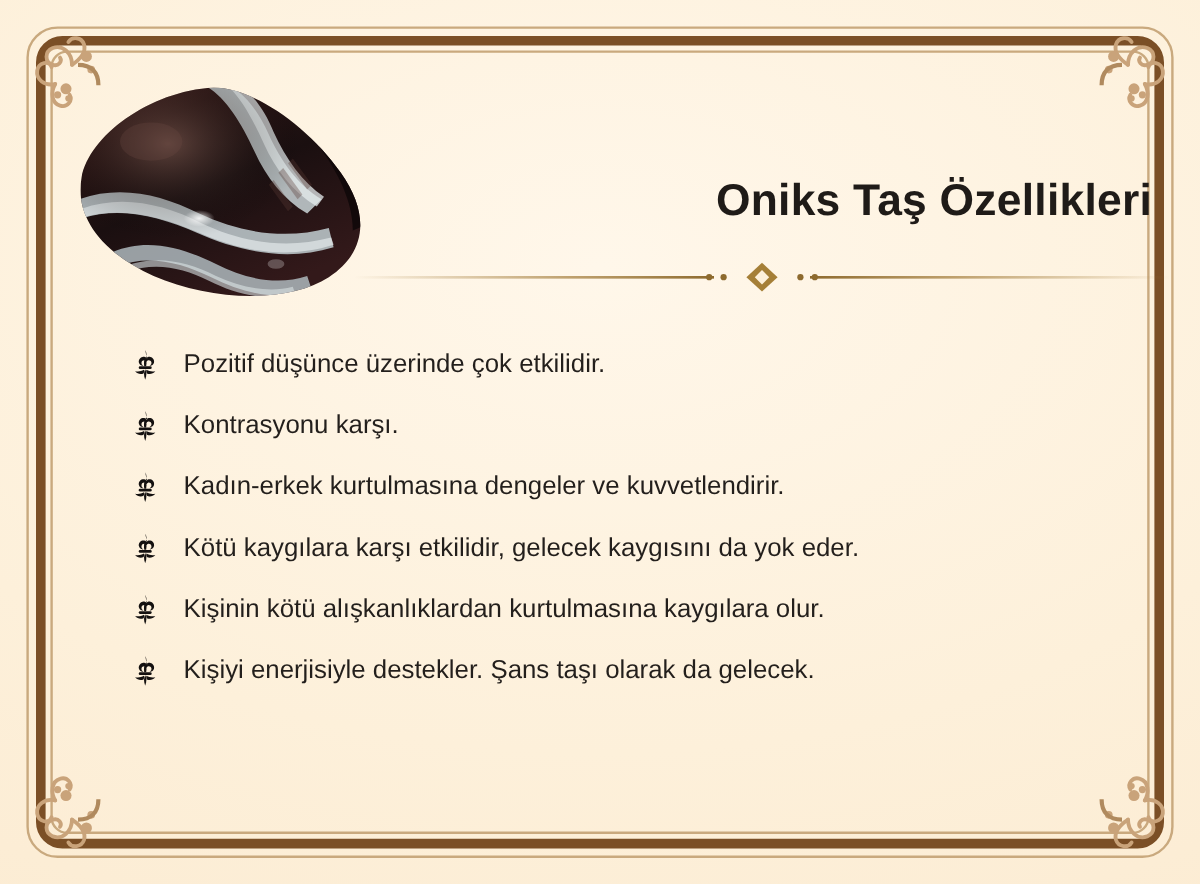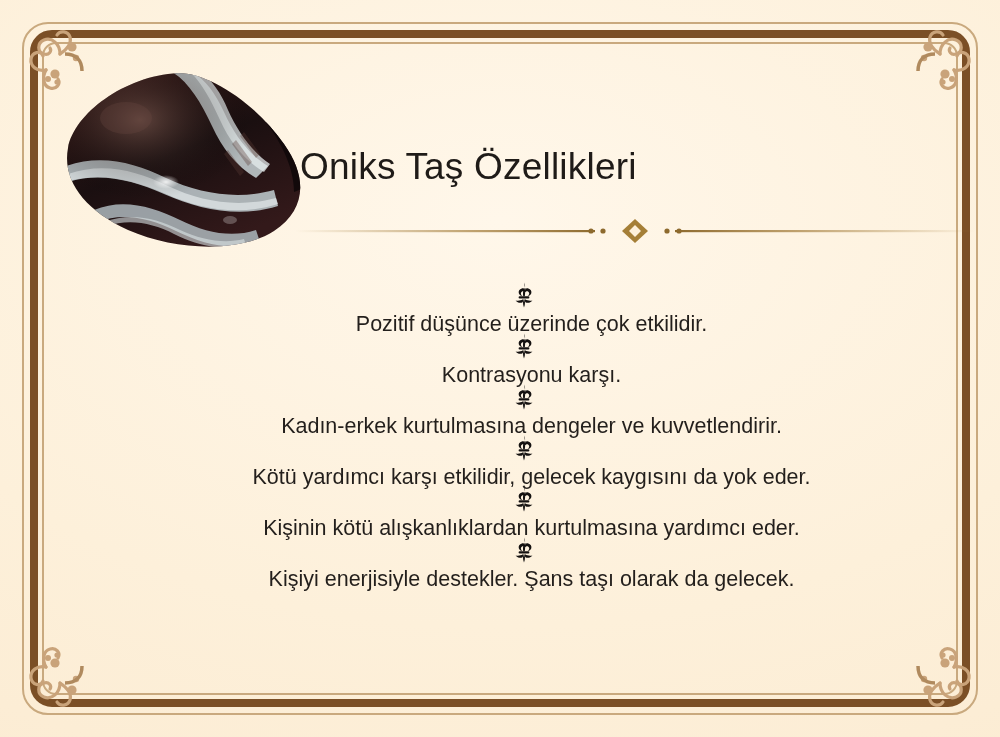--- a/index.html
+++ b/index.html
@@ -72,24 +72,24 @@
 
   
   #heading-block {
     position: absolute;
     left: 300px;
     top: 146px;
     width: 660px;
   }
   #page-title {
     font-size: 37px;
-    font-weight: 400;
+    font-weight: 700;
     color: #1f1b18;
     letter-spacing: 0.2px;
-    text-align: left;
+    text-align: right;
     line-height: 1.15;
     white-space: nowrap;
   }
 
   
   #divider {
     position: absolute;
     left: 295px;
     top: 216px;
     width: 680px;
@@ -102,21 +102,20 @@
     position: absolute;
     left: 104px;
     top: 278px;
     width: 840px;
     list-style: none;
   }
   .feature-row {
     display: flex;
     align-items: center;
     height: 51px;
-    flex-direction: column;
   }
   .bullet-icon {
     width: 34px;
     flex: 0 0 34px;
     display: flex;
     align-items: center;
     justify-content: center;
     color: #141110;
     font-size: 22px;
     line-height: 1;
@@ -398,45 +397,45 @@
           <path d="M12 6.5 C13.1 8.9 13.2 11.6 12.8 14.2 L11.2 14.2
                    C10.8 11.6 10.9 8.9 12 6.5 Z"></path>
           <rect x="6.6" y="14.3" width="10.8" height="2.3" rx="1.1"></rect>
           <path d="M12 16.8 C13.2 19 13.4 22 12 25.4 C10.6 22 10.8 19 12 16.8 Z"></path>
           <path d="M11 17.2 C8.6 18.6 6.2 18.9 3.6 18.4 C5.4 20.6 8.2 21.3 10.6 20.2
                    C11.2 19.3 11.2 18.2 11 17.2 Z"></path>
           <path d="M13 17.2 C15.4 18.6 17.8 18.9 20.4 18.4 C18.6 20.6 15.8 21.3 13.4 20.2
                    C12.8 19.3 12.8 18.2 13 17.2 Z"></path>
         </svg>
       </span>
-      <span class="feature-text">Kötü yardımcı karşı etkilidir, gelecek kaygısını da yok eder.</span>
-    </li>
-
-    <li class="feature-row">
-      <span class="bullet-icon">
-        <svg width="24" height="26" viewBox="0 0 24 26" fill="#141110">
-          <path d="M12 0.6 C13.5 3.2 13.3 5.6 12.4 7.7 C13.6 6.6 15 6.1 16.3 6.4
-                   C18.6 6.9 19.9 9.1 19.3 11.3 C18.8 13.1 17.2 14.1 15.6 13.8
-                   C16.9 13.2 17.5 11.9 17.1 10.7 C16.7 9.4 15.3 8.8 14.1 9.4
-                   C13.1 9.9 12.6 11.1 13 12.3 L11 12.3 L13 12.3
-                   C13.4 11.1 12.9 9.9 11.9 9.4 L12 9.4
-                   C10.8 8.8 9.4 9.4 9 10.7 C8.6 11.9 9.2 13.2 10.5 13.8
-                   C8.9 14.1 7.3 13.1 6.8 11.3 C6.2 9.1 7.5 6.9 9.8 6.4
-                   C11.1 6.1 12.5 6.6 13.7 7.7 C12.8 5.6 12.6 3.2 12 0.6 Z"></path>
-          <path d="M12 6.5 C13.1 8.9 13.2 11.6 12.8 14.2 L11.2 14.2
-                   C10.8 11.6 10.9 8.9 12 6.5 Z"></path>
-          <rect x="6.6" y="14.3" width="10.8" height="2.3" rx="1.1"></rect>
-          <path d="M12 16.8 C13.2 19 13.4 22 12 25.4 C10.6 22 10.8 19 12 16.8 Z"></path>
-          <path d="M11 17.2 C8.6 18.6 6.2 18.9 3.6 18.4 C5.4 20.6 8.2 21.3 10.6 20.2
-                   C11.2 19.3 11.2 18.2 11 17.2 Z"></path>
-          <path d="M13 17.2 C15.4 18.6 17.8 18.9 20.4 18.4 C18.6 20.6 15.8 21.3 13.4 20.2
-                   C12.8 19.3 12.8 18.2 13 17.2 Z"></path>
-        </svg>
-      </span>
-      <span class="feature-text">Kişinin kötü alışkanlıklardan kurtulmasına yardımcı eder.</span>
+      <span class="feature-text">Kötü kaygılara karşı etkilidir, gelecek kaygısını da yok eder.</span>
+    </li>
+
+    <li class="feature-row">
+      <span class="bullet-icon">
+        <svg width="24" height="26" viewBox="0 0 24 26" fill="#141110">
+          <path d="M12 0.6 C13.5 3.2 13.3 5.6 12.4 7.7 C13.6 6.6 15 6.1 16.3 6.4
+                   C18.6 6.9 19.9 9.1 19.3 11.3 C18.8 13.1 17.2 14.1 15.6 13.8
+                   C16.9 13.2 17.5 11.9 17.1 10.7 C16.7 9.4 15.3 8.8 14.1 9.4
+                   C13.1 9.9 12.6 11.1 13 12.3 L11 12.3 L13 12.3
+                   C13.4 11.1 12.9 9.9 11.9 9.4 L12 9.4
+                   C10.8 8.8 9.4 9.4 9 10.7 C8.6 11.9 9.2 13.2 10.5 13.8
+                   C8.9 14.1 7.3 13.1 6.8 11.3 C6.2 9.1 7.5 6.9 9.8 6.4
+                   C11.1 6.1 12.5 6.6 13.7 7.7 C12.8 5.6 12.6 3.2 12 0.6 Z"></path>
+          <path d="M12 6.5 C13.1 8.9 13.2 11.6 12.8 14.2 L11.2 14.2
+                   C10.8 11.6 10.9 8.9 12 6.5 Z"></path>
+          <rect x="6.6" y="14.3" width="10.8" height="2.3" rx="1.1"></rect>
+          <path d="M12 16.8 C13.2 19 13.4 22 12 25.4 C10.6 22 10.8 19 12 16.8 Z"></path>
+          <path d="M11 17.2 C8.6 18.6 6.2 18.9 3.6 18.4 C5.4 20.6 8.2 21.3 10.6 20.2
+                   C11.2 19.3 11.2 18.2 11 17.2 Z"></path>
+          <path d="M13 17.2 C15.4 18.6 17.8 18.9 20.4 18.4 C18.6 20.6 15.8 21.3 13.4 20.2
+                   C12.8 19.3 12.8 18.2 13 17.2 Z"></path>
+        </svg>
+      </span>
+      <span class="feature-text">Kişinin kötü alışkanlıklardan kurtulmasına kaygılara olur.</span>
     </li>
 
     <li class="feature-row">
       <span class="bullet-icon">
         <svg width="24" height="26" viewBox="0 0 24 26" fill="#141110">
           <path d="M12 0.6 C13.5 3.2 13.3 5.6 12.4 7.7 C13.6 6.6 15 6.1 16.3 6.4
                    C18.6 6.9 19.9 9.1 19.3 11.3 C18.8 13.1 17.2 14.1 15.6 13.8
                    C16.9 13.2 17.5 11.9 17.1 10.7 C16.7 9.4 15.3 8.8 14.1 9.4
                    C13.1 9.9 12.6 11.1 13 12.3 L11 12.3 L13 12.3
                    C13.4 11.1 12.9 9.9 11.9 9.4 L12 9.4

